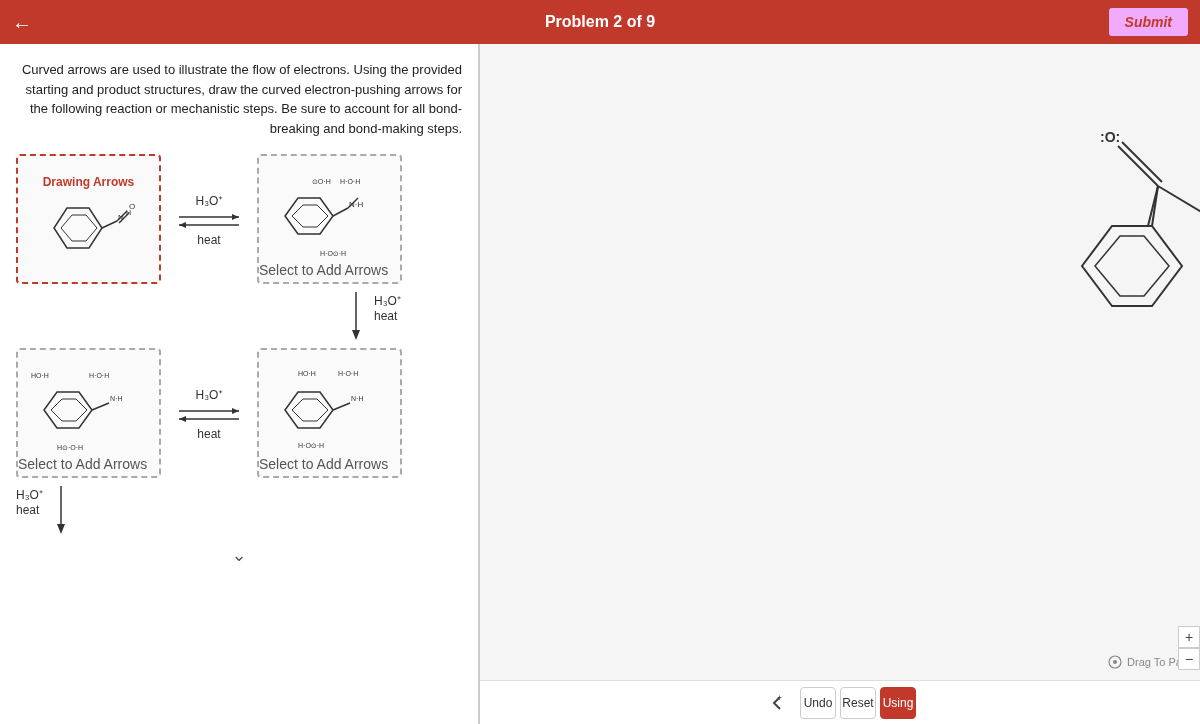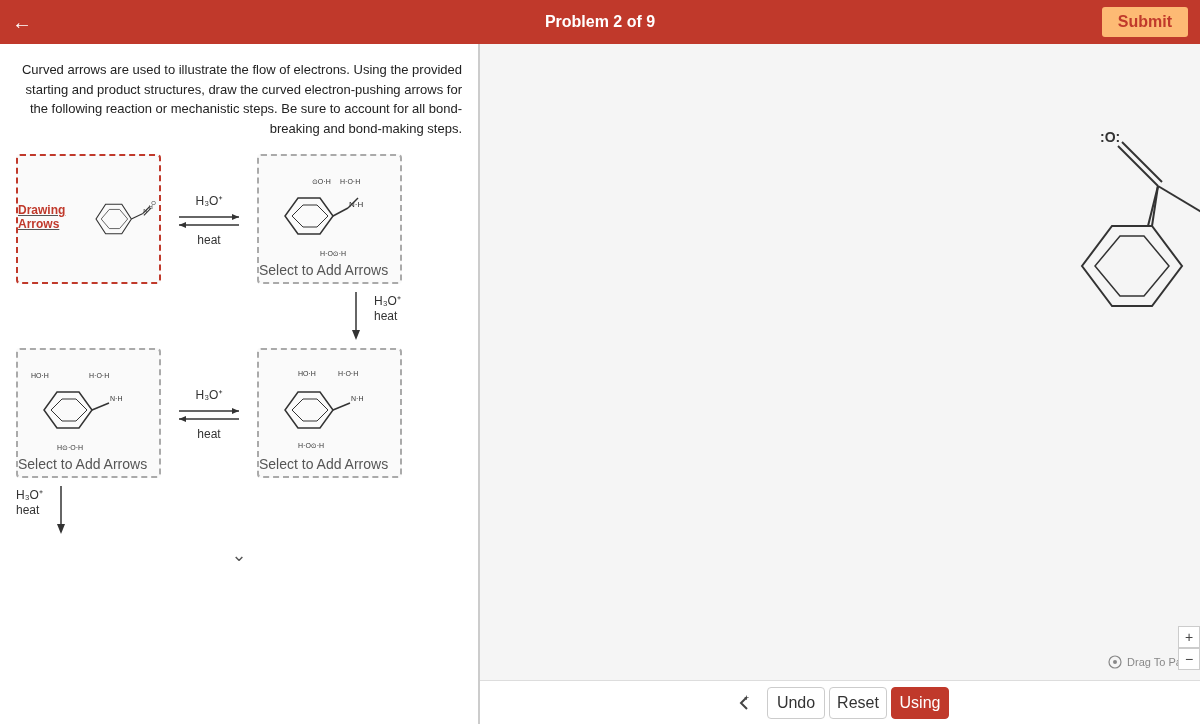--- a/index.html
+++ b/index.html
@@ -22,28 +22,29 @@
       cursor: pointer;
     }
     .header-title {
       color: white;
       font-size: 16px;
       font-weight: bold;
     }
     .header-submit {
       position: absolute;
       right: 12px;
-      background: #fdba74;
+      background: #f0abfc;
       color: #c0392b;
       border: none;
       padding: 6px 16px;
-      font-size: 16px;
+      font-size: 14px;
       font-weight: bold;
       cursor: pointer;
       border-radius: 3px;
+      font-style: italic;
     }
 
     
     .main-layout {
       display: flex;
       height: calc(724px - 44px);
     }
 
     
     .left-panel {
@@ -67,29 +68,28 @@
       align-items: center;
       margin-bottom: 8px;
     }
 
     .reaction-box {
       border: 2px dashed #aaa;
       border-radius: 4px;
       width: 145px;
       height: 130px;
       display: flex;
-      flex-direction: row;
+      flex-direction: column;
       align-items: center;
       justify-content: center;
       font-size: 11px;
       color: #555;
       position: relative;
       cursor: pointer;
       background: #fafafa;
-      text-decoration: underline;
     }
 
     .reaction-box.red-border {
       border: 2px dashed #c0392b;
     }
 
     .reaction-box-label {
       color: #c0392b;
       font-size: 12px;
       font-weight: bold;
@@ -143,27 +143,27 @@
       display: flex;
       align-items: center;
       justify-content: center;
       gap: 4px;
     }
 
     .tool-btn {
       background: white;
       border: 1px solid #ccc;
       border-radius: 4px;
-      width: 58px;
+      width: 36px;
       height: 32px;
       display: flex;
       align-items: center;
       justify-content: center;
       cursor: pointer;
-      font-size: 16px;
+      font-size: 12px;
       color: #333;
     }
     .tool-btn.red-bg {
       background: #c0392b;
       color: white;
       border-color: #c0392b;
     }
 
     .drag-to-pan {
       position: absolute;

